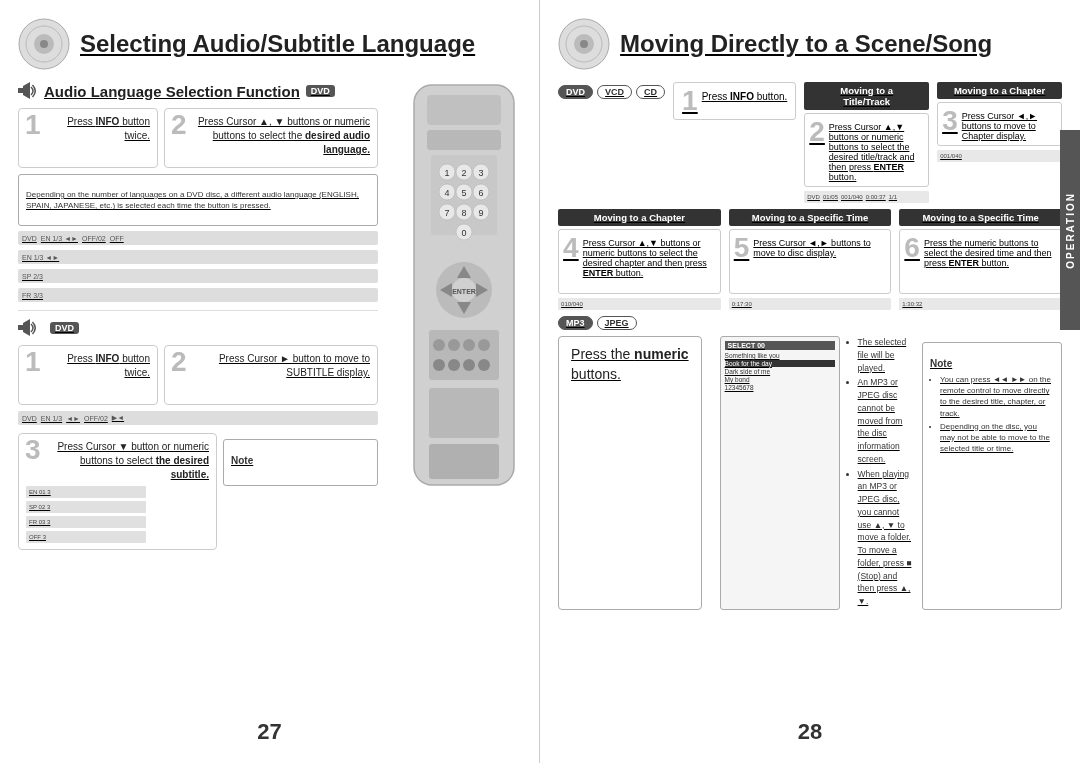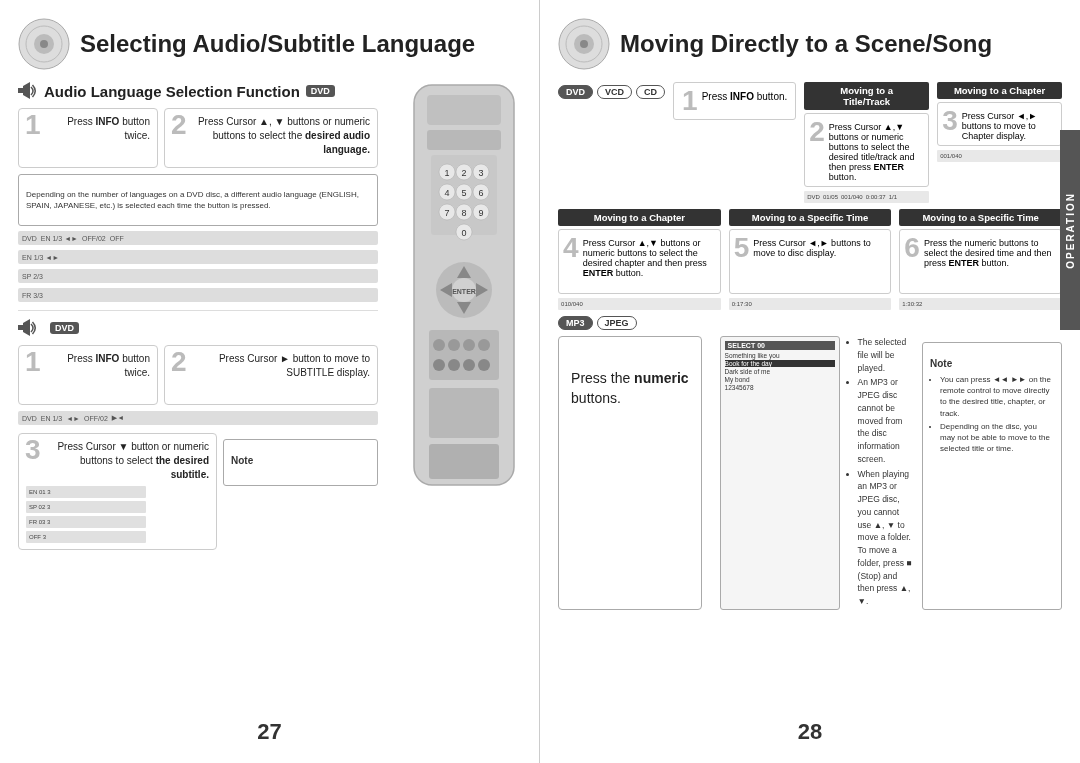--- a/index.html
+++ b/index.html
@@ -12,20 +12,21 @@
       overflow: hidden;
       display: flex;
     }
 
     .page {
       width: 628px;
       height: 763px;
       padding: 18px 18px 18px 18px;
       position: relative;
       background: #fff;
+      text-decoration: underline;
     }
 
     .page-left { border-right: 1px solid #ccc; }
 
     
     .page-number {
       position: absolute;
       bottom: 18px;
       font-size: 22px;
       font-weight: bold;
@@ -232,21 +233,20 @@
       border-radius: 4px;
       padding: 8px 12px;
       display: inline-block;
       margin-right: 10px;
     }
     .press-numeric-text {
       font-size: 14px;
       font-weight: normal;
       color: #222;
       line-height: 1.4;
-      margin-top: 24px;
     }
     .press-numeric-text strong { font-weight: bold; }
 
     .mp3-bottom {
       display: flex;
       gap: 8px;
       margin-top: 6px;
     }
 
     .select-screen {

